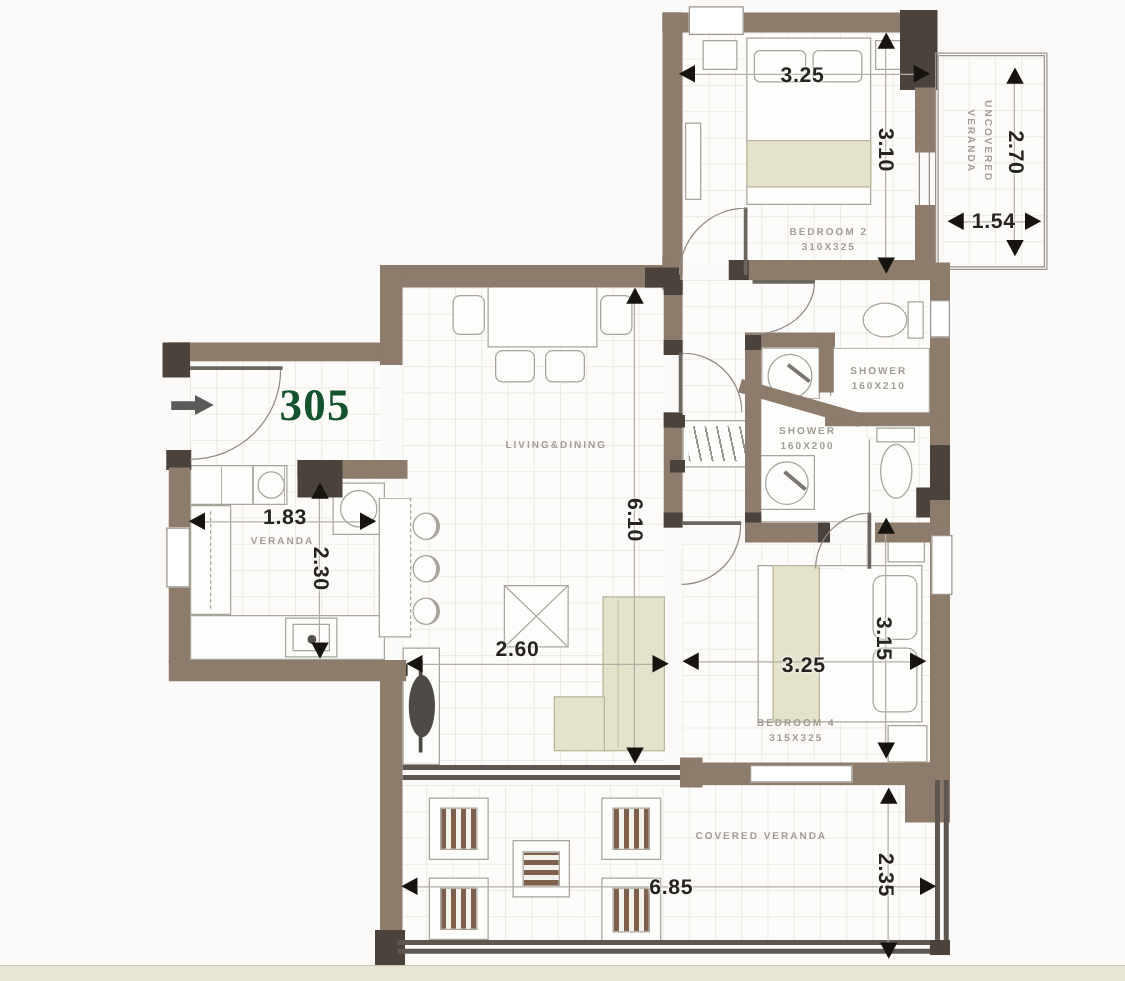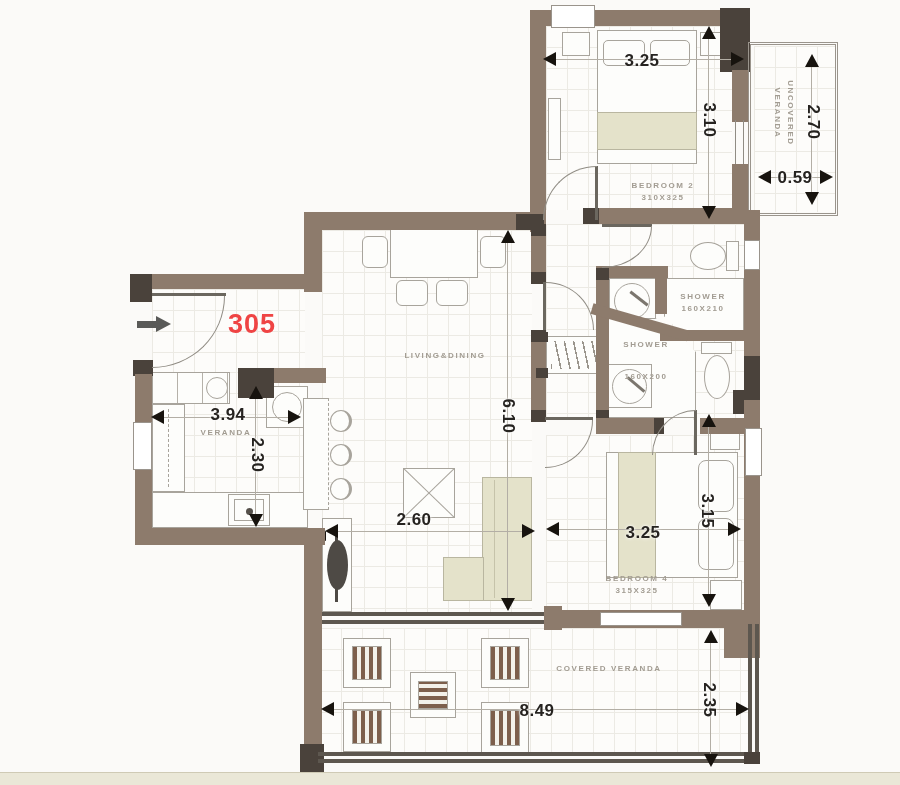--- a/index.html
+++ b/index.html
@@ -24,21 +24,21 @@
   .tu{border-left:7px solid transparent;border-right:7px solid transparent;border-bottom:13px solid #17130e;}
   .td{border-left:7px solid transparent;border-right:7px solid transparent;border-top:13px solid #17130e;}
   .tl{border-top:7px solid transparent;border-bottom:7px solid transparent;border-right:13px solid #17130e;}
   .tr{border-top:7px solid transparent;border-bottom:7px solid transparent;border-left:13px solid #17130e;}
   .lbl{position:absolute;transform:translate(-50%,-50%);white-space:nowrap;}
   .dim{font-weight:bold;font-size:17px;line-height:1;color:#262320;letter-spacing:.5px;
        text-shadow:0 0 2px rgba(255,255,255,.95),0 0 4px rgba(255,255,255,.8);}
   .dimv{transform:translate(-50%,-50%) rotate(90deg);}
   .rm{font-weight:bold;font-size:8px;line-height:1;color:#a29c92;letter-spacing:1.6px;text-align:center;}
   .rmv{transform:translate(-50%,-50%) rotate(90deg);text-align:center;line-height:1.6;}
-  .unit{font-weight:bold;font-size:27px;line-height:1;color:#ef4444;letter-spacing:1px;}
+  .unit{font-weight:bold;font-size:36px;line-height:1;color:#14532d;letter-spacing:1px;font-family:Liberation Serif, serif;}
   .stripesV{position:absolute;border:1px solid #a8a49c;box-sizing:border-box;
             background:repeating-linear-gradient(90deg,#7d5f4c 0 4px,#f3f1ea 4px 8px);}
   .stripesH{position:absolute;border:1px solid #a8a49c;box-sizing:border-box;
             background:repeating-linear-gradient(0deg,#7d5f4c 0 4px,#f3f1ea 4px 8px);}
   .hangers{position:absolute;background:repeating-linear-gradient(78deg,#9a958c 0 1.5px,transparent 1.5px 9px);}
   .xd{position:absolute;width:70px;height:1px;background:#a8a49c;left:50%;top:50%;}
 </style>
 </head>
 <body>
 
@@ -272,37 +272,37 @@
   <div class="lbl dim" style="left:642px;top:60px">3.25</div>
   <div class="lbl dim dimv" style="left:709px;top:120px">3.10</div>
   <div class="lbl rm" style="left:663px;top:186px">BEDROOM 2</div>
   <div class="lbl rm" style="left:663px;top:198px">310X325</div>
 
   <div class="lbl rm rmv" style="left:783px;top:113px">
     <span>UNCOVERED</span><br>
     <span>VERANDA</span>
   </div>
   <div class="lbl dim dimv" style="left:813px;top:122px">2.70</div>
-  <div class="lbl dim" style="left:795px;top:177px">0.59</div>
+  <div class="lbl dim" style="left:795px;top:177px">1.54</div>
 
   <div class="lbl rm" style="left:703px;top:297px">SHOWER</div>
   <div class="lbl rm" style="left:703px;top:309px">160X210</div>
   <div class="lbl rm" style="left:646px;top:345px">SHOWER</div>
-  <div class="lbl rm" style="left:646px;top:377px">160X200</div>
+  <div class="lbl rm" style="left:646px;top:357px">160X200</div>
 
   <div class="lbl rm" style="left:445px;top:356px">LIVING&amp;DINING</div>
   <div class="lbl dim dimv" style="left:508px;top:416px">6.10</div>
   <div class="lbl dim" style="left:414px;top:519px">2.60</div>
 
-  <div class="lbl dim" style="left:228px;top:414px">3.94</div>
+  <div class="lbl dim" style="left:228px;top:414px">1.83</div>
   <div class="lbl rm" style="left:226px;top:433px">VERANDA</div>
   <div class="lbl dim dimv" style="left:257px;top:455px">2.30</div>
 
   <div class="lbl dim" style="left:643px;top:532px">3.25</div>
   <div class="lbl dim dimv" style="left:707px;top:511px">3.15</div>
   <div class="lbl rm" style="left:637px;top:579px">BEDROOM 4</div>
   <div class="lbl rm" style="left:637px;top:591px">315X325</div>
 
   <div class="lbl rm" style="left:609px;top:669px">COVERED VERANDA</div>
-  <div class="lbl dim" style="left:537px;top:710px">8.49</div>
+  <div class="lbl dim" style="left:537px;top:710px">6.85</div>
   <div class="lbl dim dimv" style="left:709px;top:700px">2.35</div>
 
 </div>
 
 </body></html>

